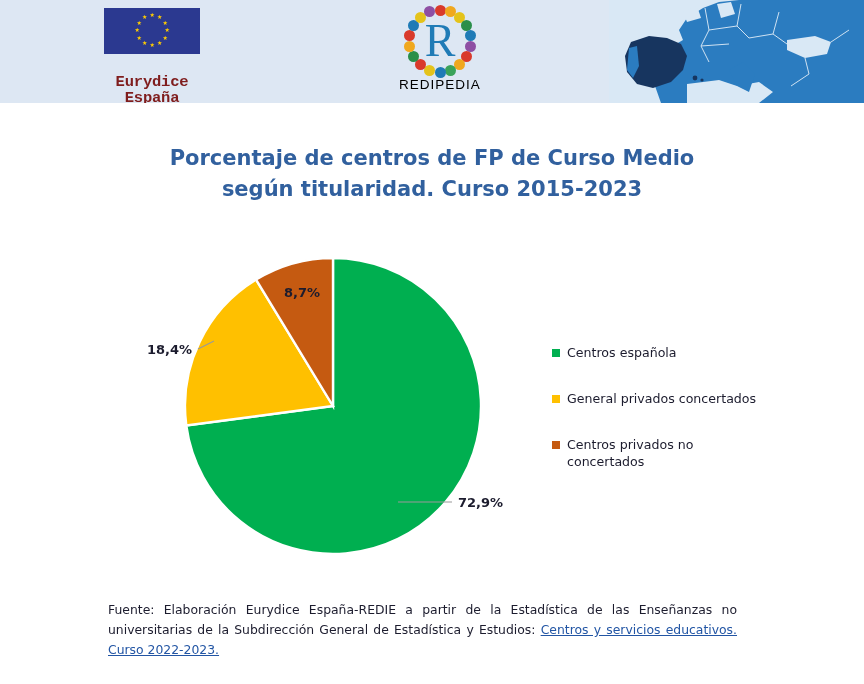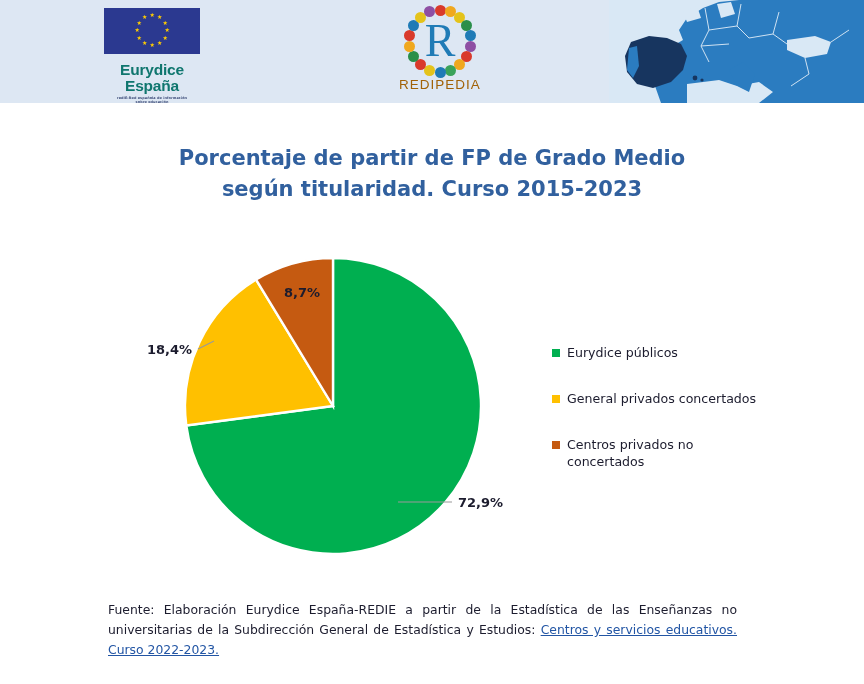--- a/index.html
+++ b/index.html
@@ -39,26 +39,26 @@
     position: relative;
   }
   .eu-flag .star {
     position: absolute;
     width: 4px; height: 4px;
     color: #ffcc00;
     font-size: 6px;
     line-height: 4px;
   }
   .eurydice-name {
-    font-family: Liberation Sans, sans-serif;
+    font-family: Liberation Mono, monospace;
     font-weight: bold;
     font-size: 15.5px;
     line-height: 16px;
-    color: #0f766e;
-    margin-top: 8px;
+    color: #7f1d1d;
+    margin-top: 20px;
     letter-spacing: -0.2px;
   }
   .eurydice-sub {
     font-family: "DejaVu Sans", sans-serif;
     font-size: 3.4px;
     line-height: 4.4px;
     color: #3a4a77;
     font-weight: bold;
     margin-top: 2px;
     letter-spacing: 0.1px;
@@ -89,21 +89,21 @@
   }
   .redi-mark .dot {
     position: absolute;
     width: 11px; height: 11px;
     border-radius: 50%;
   }
   .redipedia-word {
     font-family: "Liberation Sans", sans-serif;
     font-size: 13.5px;
     letter-spacing: 1px;
-    color: #a16207;
+    color: #000000;
     margin-top: -2px;
   }
 
   
   .europe-map {
     position: absolute;
     right: 0; top: 0;
     width: 255px; height: 103px;
     background: #d9e8f5;
     overflow: hidden;
@@ -260,21 +260,21 @@
         <path d="M164,34 L170,12"></path>
         <path d="M196,58 L200,74 L182,86"></path>
         <path d="M222,42 L240,30"></path>
         <path d="M92,46 L120,44"></path>
       </g>
     </svg>
   </div>
 </div>
 
 <div class="chart-title">
-  <div>Porcentaje de partir de FP de Grado Medio</div>
+  <div>Porcentaje de centros de FP de Curso Medio</div>
   <div>según titularidad. Curso 2015-2023</div>
 </div>
 
 <div class="chart-area">
   <svg class="pie-svg" width="864" height="345" viewBox="0 0 864 345">
     <g id="pie-slices">
         <path d="M333,166 L333,18 A148,148 0 1 1 186.28647060171303,185.47152514565778 Z" fill="#00af50" stroke="#ffffff" stroke-width="2.4"></path>
         <path d="M333,166 L186.28647060171303,185.47152514565778 A148,148 0 0 1 256.067033292135,39.5669401085043 Z" fill="#ffc000" stroke="#ffffff" stroke-width="2.4"></path>
         <path d="M333,166 L256.067033292135,39.5669401085043 A148,148 0 0 1 333,18 Z" fill="#c55a11" stroke="#ffffff" stroke-width="2.4"></path>
       </g>
@@ -284,21 +284,21 @@
     </g>
     <text class="pie-label" id="label-0" x="458" y="267" text-anchor="start">72,9%</text>
     <text class="pie-label" id="label-1" x="192" y="114" text-anchor="end">18,4%</text>
     <text class="pie-label" id="label-2" x="302" y="57" text-anchor="middle">8,7%</text>
   </svg>
 </div>
 
 <div class="legend">
   <div class="legend-item">
     <span class="legend-swatch" style="background:#00af50"></span>
-    <span class="legend-label">Eurydice públicos</span>
+    <span class="legend-label">Centros española</span>
   </div>
   <div class="legend-item">
     <span class="legend-swatch" style="background:#ffc000"></span>
     <span class="legend-label">General privados concertados</span>
   </div>
   <div class="legend-item">
     <span class="legend-swatch" style="background:#c55a11"></span>
     <span class="legend-label" style="max-width:150px">Centros privados no concertados</span>
   </div>
 </div>

